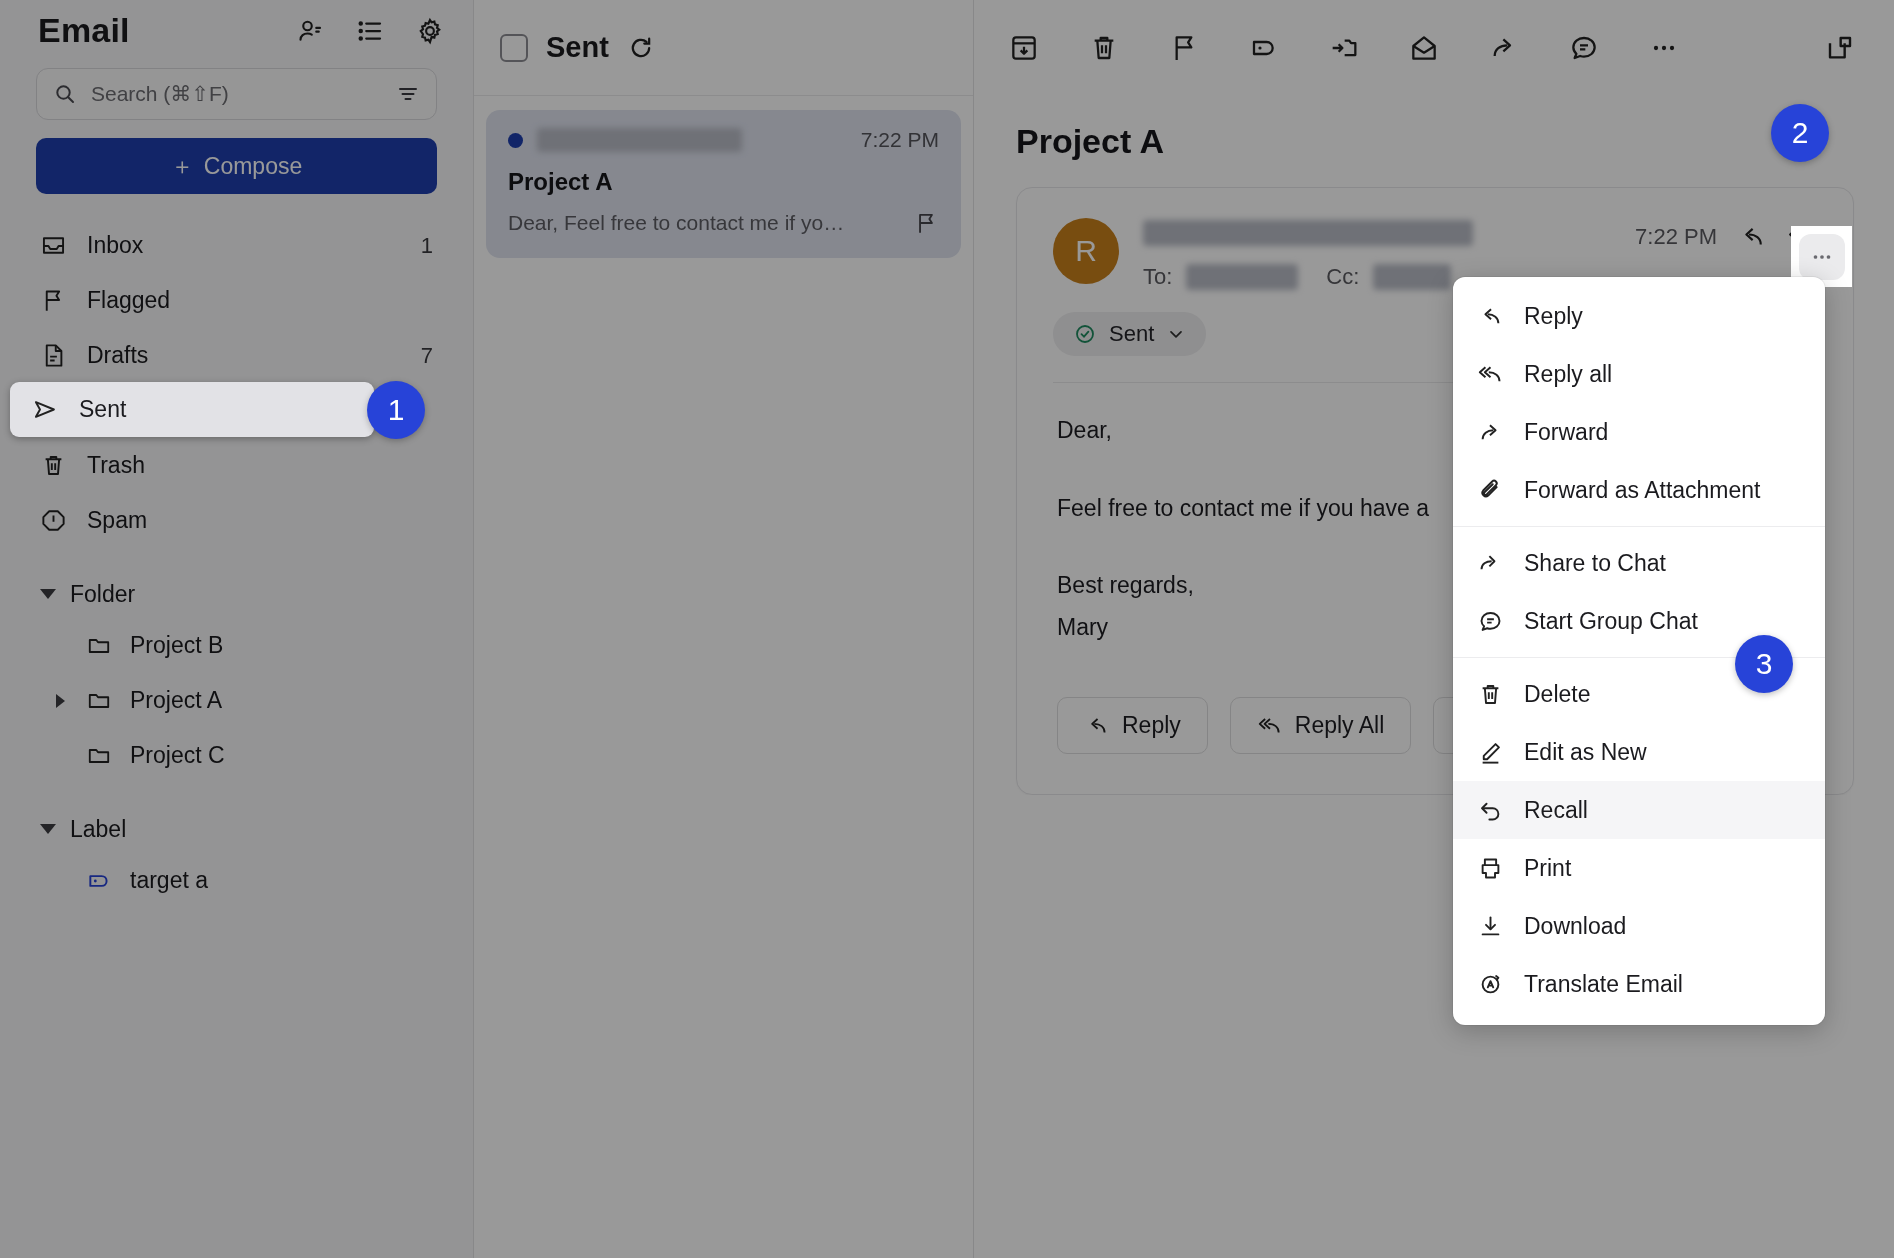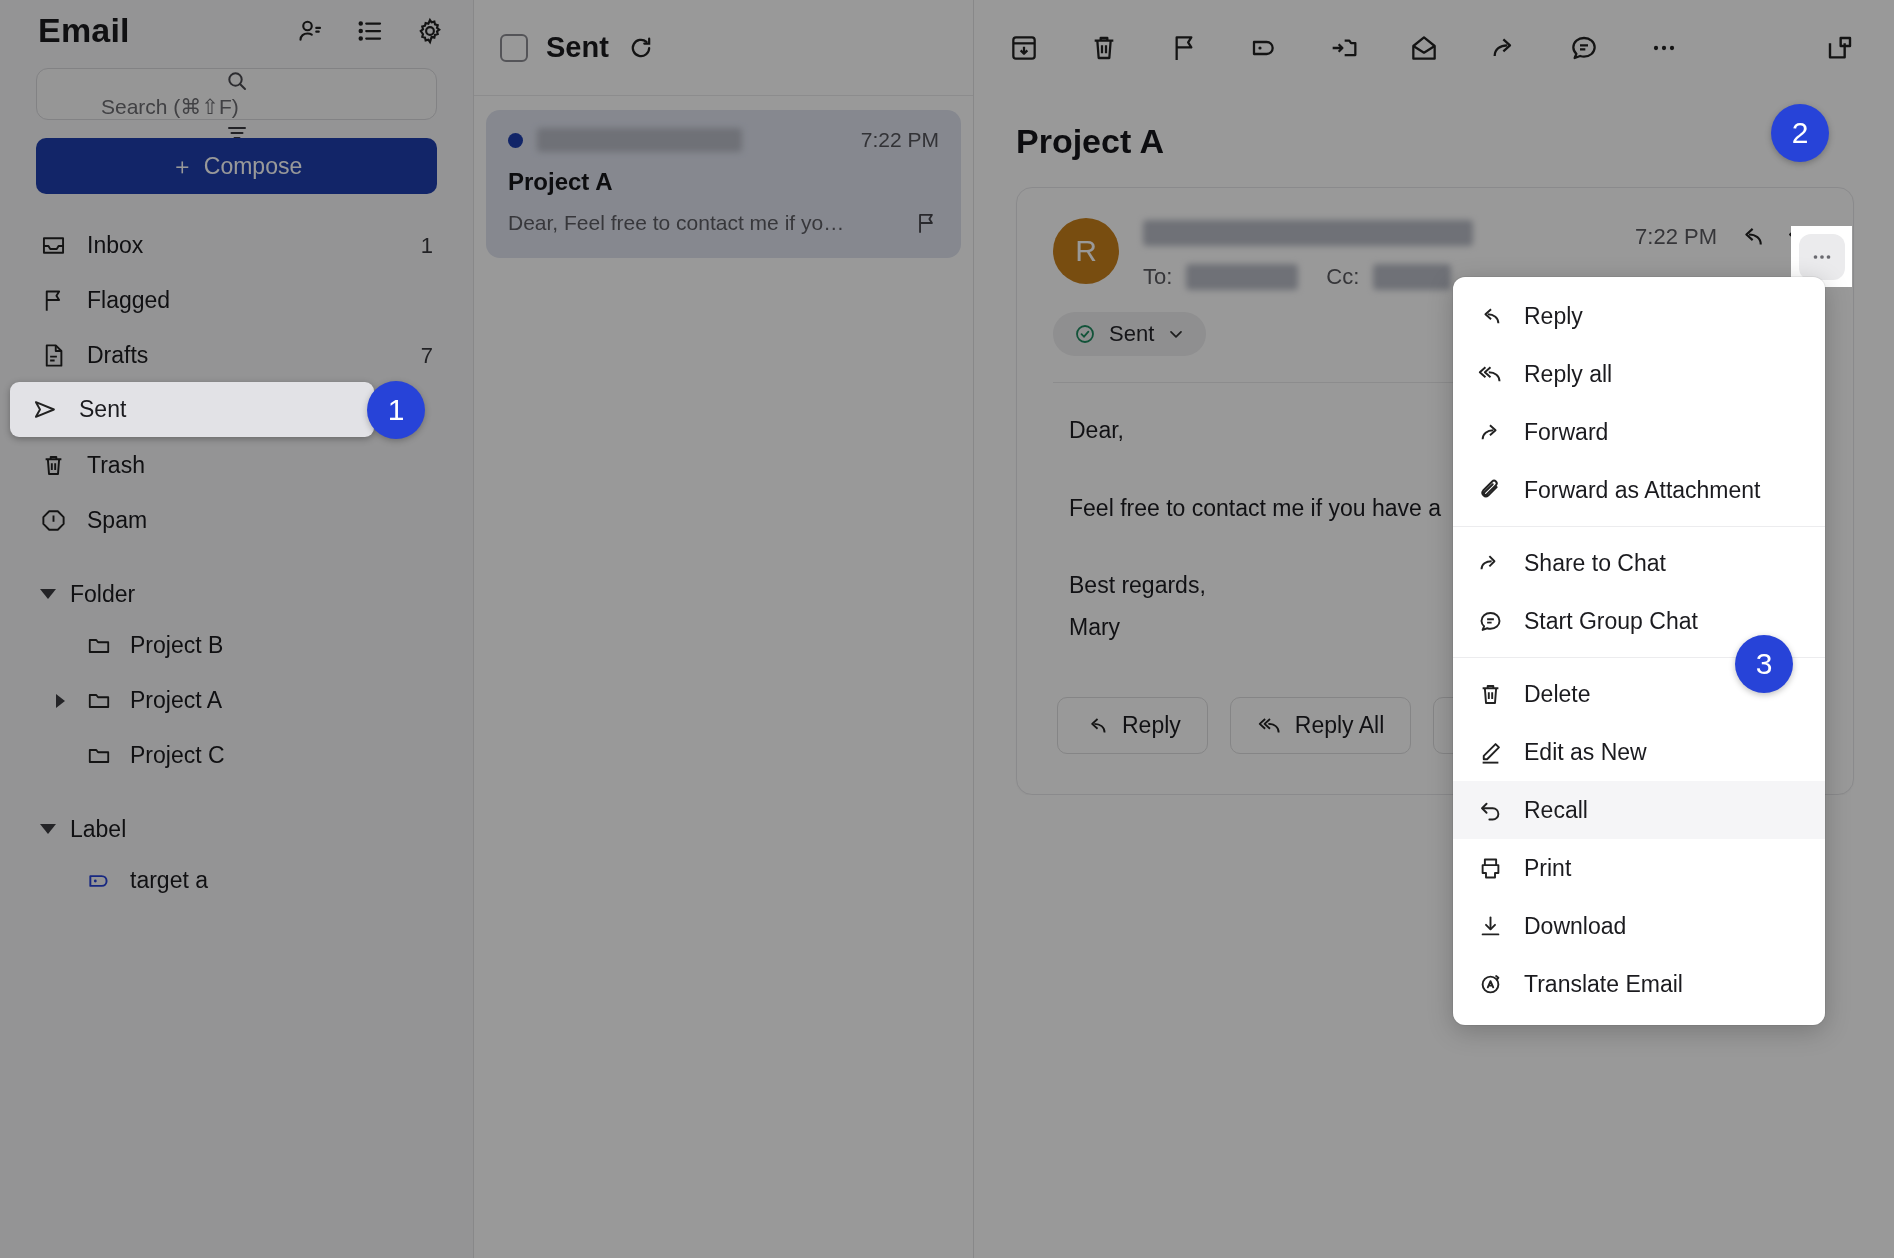--- a/index.html
+++ b/index.html
@@ -39,23 +39,22 @@
   }
   .sb-title { font-size: 34px; font-weight: 600; color: #1b1b1f; letter-spacing: .2px; }
   .sb-head-icons { margin-left: auto; display: flex; align-items: center; gap: 30px; }
   .ic { display: inline-flex; align-items: center; justify-content: center; }
   .ic svg { display: block; }
 
   .search-wrap { padding: 0 36px; }
   .search-box {
     height: 52px; border: 1px solid #d9d9dd; border-radius: 12px;
     background: #fafafa;
-    display: flex; align-items: center; gap: 2px;
+    display: flex; align-items: center; gap: 14px;
     padding: 0 16px;
-    flex-direction: column;
   }
   .search-box input {
     border: 0; outline: 0; background: transparent;
     font-size: 21px; color: #2b2b2f; flex: 1;
     font-family: "Liberation Sans", sans-serif;
   }
   .search-box input::placeholder { color: #6d6d72; }
 
   .compose-wrap { padding: 18px 36px 10px; }
   .compose-btn {
@@ -152,21 +151,21 @@
 
   .chip {
     display: inline-flex; align-items: center; gap: 12px;
     background: #eeeef0; border-radius: 22px;
     padding: 9px 20px; margin-top: 22px; font-size: 22px; color: #26262b;
     cursor: pointer;
   }
   .divider { height: 1px; background: #eaeaec; margin: 26px 0 0 0; }
 
   .mbody { padding: 34px 4px 0 4px; font-size: 23px; color: #1d1d22; line-height: 1.2; }
-  .mbody p { margin: 0 0 50px 12px; }
+  .mbody p { margin: 0 0 50px 0; }
   .mbody p:last-child { margin-bottom: 0; }
 
   .actions { display: flex; flex-wrap: wrap; gap: 22px; padding: 56px 4px 6px 4px; }
   .abtn {
     display: inline-flex; align-items: center; gap: 12px;
     border: 1px solid #dededf; border-radius: 10px;
     background: #fff; padding: 14px 26px; font-size: 23px; color: #1d1d22;
     cursor: pointer; font-family: "Liberation Sans", sans-serif;
   }
 

